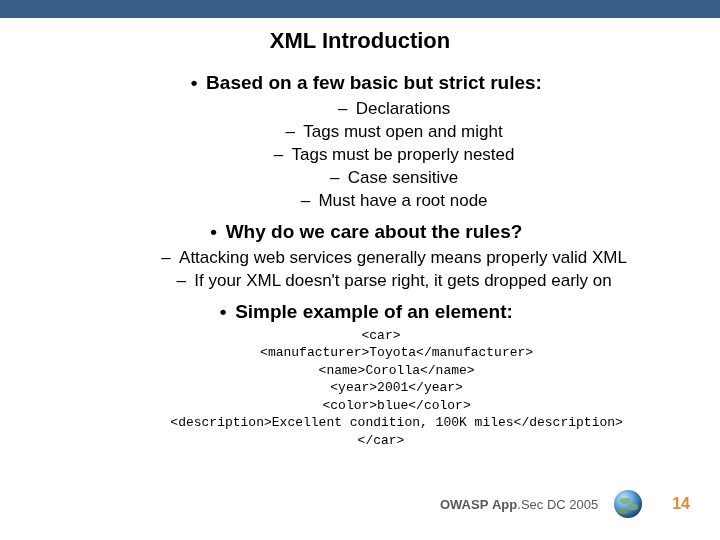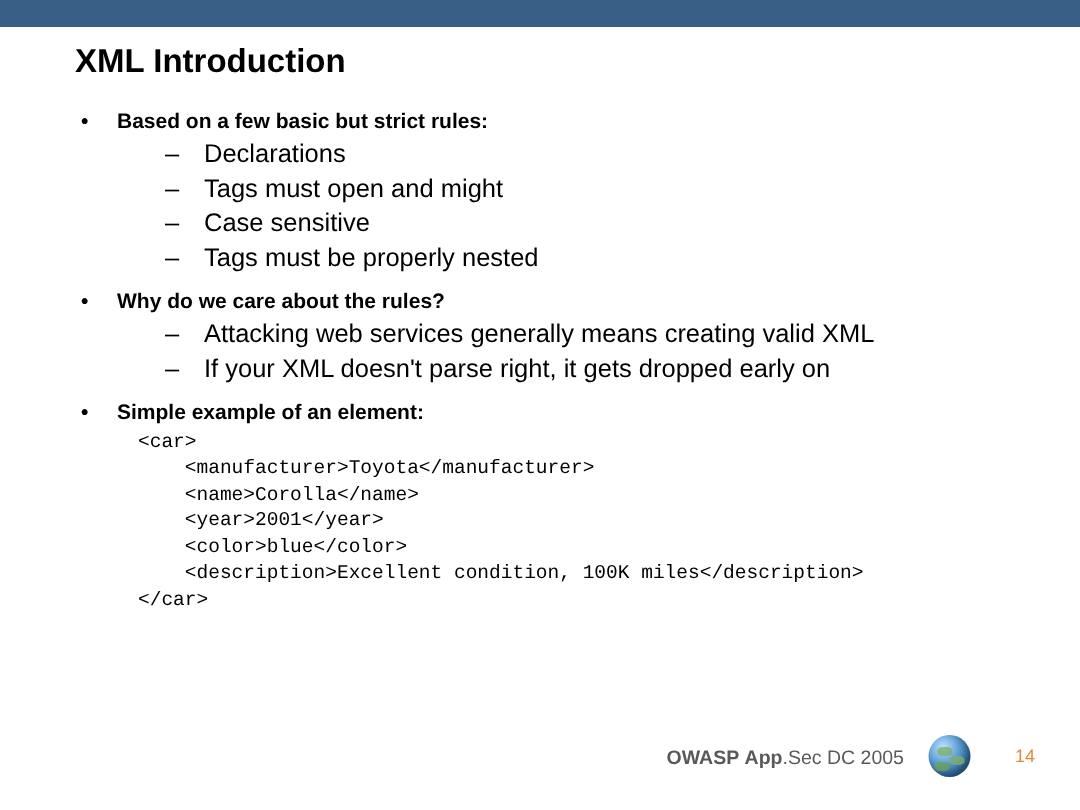--- a/index.html
+++ b/index.html
@@ -11,28 +11,29 @@
     position: relative;
     color: #000;
   }
   .topbar {
     height: 18px;
     background: #3a5f87;
     width: 100%;
   }
   .content {
     padding: 10px 50px 0 50px;
+    text-align: center;
   }
   .title {
     font-size: 22px;
     font-weight: bold;
     margin-bottom: 18px;
   }
   .lvl1 {
-    font-size: 14px;
+    font-size: 19px;
     font-weight: bold;
     margin-left: 4px;
     margin-bottom: 4px;
   }
   .lvl1 .bullet {
     display: inline-block;
     width: 24px;
   }
   .lvl2-group {
     margin: 2px 0 8px 60px;
@@ -79,50 +80,51 @@
     content:"";
     position:absolute;
     width:10px;height:6px;
     background:#7fae6c;
     top:8px;left:6px;
     border-radius:40%;
     box-shadow: 8px 6px 0 0 #7fae6c, -2px 10px 0 0 #6fa05c;
     opacity:0.8;
   }
   .pagenum {
-    font-size: 12px;
+    font-size: 16px;
     color: #e08a3a;
-    font-weight: normal;
+    font-weight: bold;
     margin-left: 14px;
   }
 </style>
 </head>
 <body>
 
 <div class="topbar"></div>
 
 <div class="content">
 
   <div class="title">XML Introduction</div>
 
   <div class="lvl1">
     <span class="bullet">•</span><span>Based on a few basic but strict rules:</span>
   </div>
   <div class="lvl2-group">
     <div class="lvl2"><span class="dash">–</span><span>Declarations</span></div>
     <div class="lvl2"><span class="dash">–</span><span>Tags must open and might</span></div>
+    <div class="lvl2"><span class="dash">–</span><span>Tags must be properly nested</span></div>
     <div class="lvl2"><span class="dash">–</span><span>Case sensitive</span></div>
-    <div class="lvl2"><span class="dash">–</span><span>Tags must be properly nested</span></div>
+    <div class="lvl2"><span class="dash">–</span><span>Must have a root node</span></div>
   </div>
 
   <div class="lvl1">
     <span class="bullet">•</span><span>Why do we care about the rules?</span>
   </div>
   <div class="lvl2-group">
-    <div class="lvl2"><span class="dash">–</span><span>Attacking web services generally means creating valid XML</span></div>
+    <div class="lvl2"><span class="dash">–</span><span>Attacking web services generally means properly valid XML</span></div>
     <div class="lvl2"><span class="dash">–</span><span>If your XML doesn't parse right, it gets dropped early on</span></div>
   </div>
 
   <div class="lvl1">
     <span class="bullet">•</span><span>Simple example of an element:</span>
   </div>
 
   <div class="code">&lt;car&gt;
     &lt;manufacturer&gt;Toyota&lt;/manufacturer&gt;
     &lt;name&gt;Corolla&lt;/name&gt;

